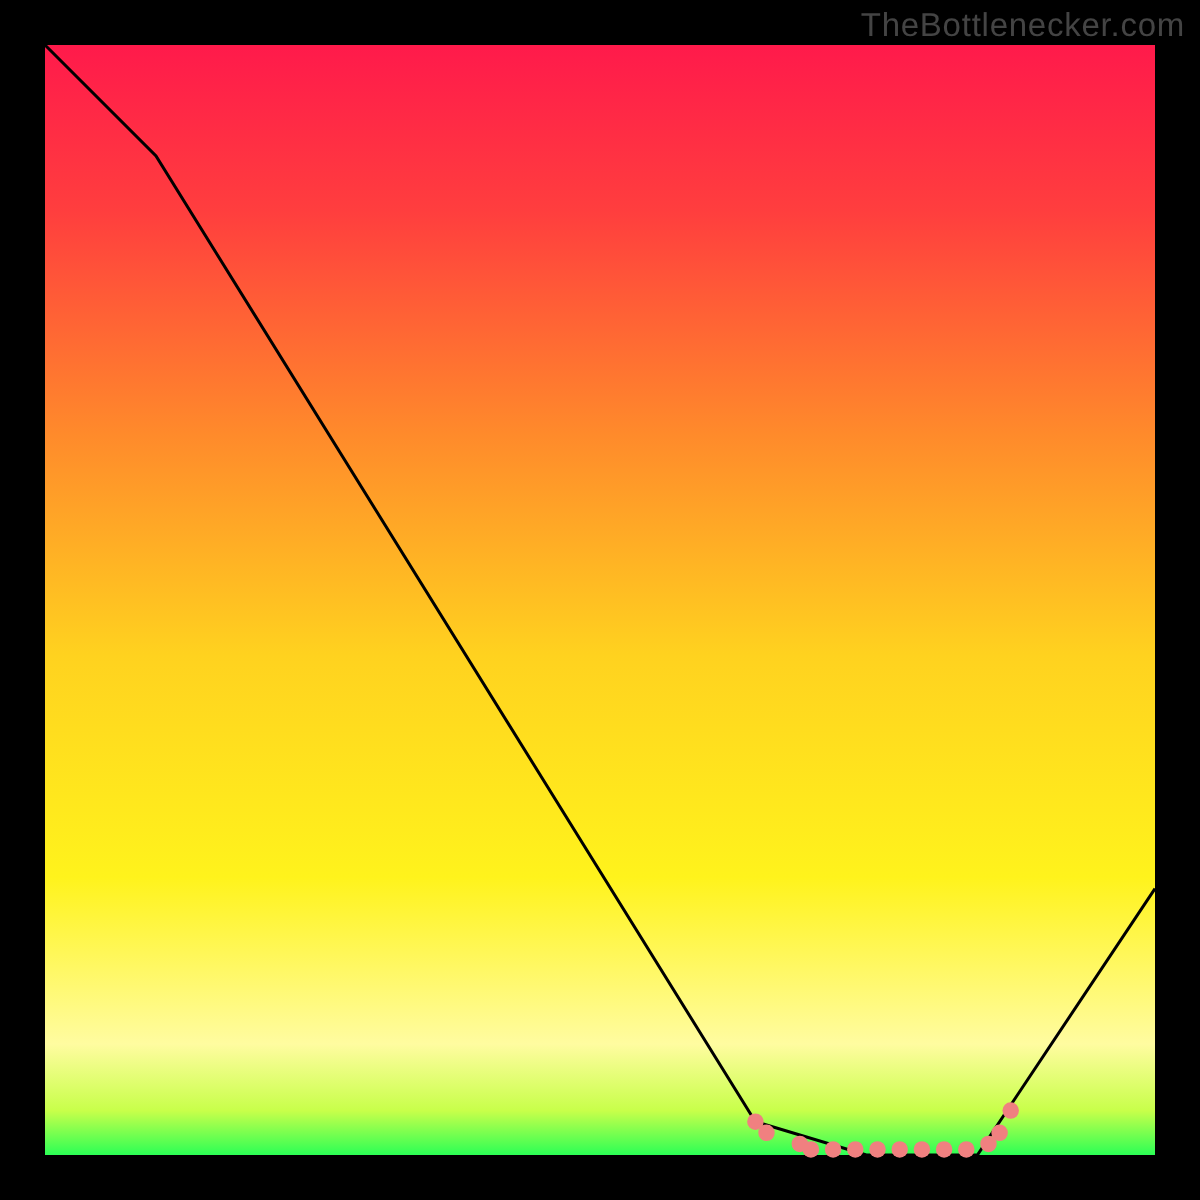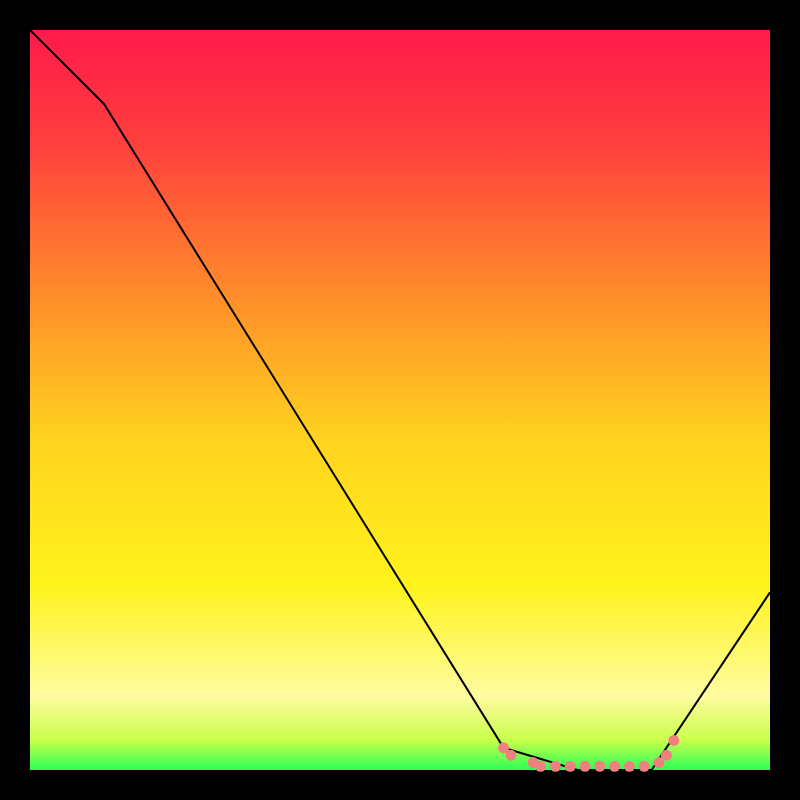--- a/index.html
+++ b/index.html
@@ -31,20 +31,21 @@
     left: 0;
     top: 0;
     width: 800px;
     height: 800px;
   }
 </style>
 </head>
 <body>
 
 <div class="chart-wrap">
+  <div class="watermark">TheBottlenecker.com</div>
   <svg class="chart" viewBox="0 0 800 800">
     <defs>
       <linearGradient id="bg-grad" x1="0" y1="0" x2="0" y2="1">
           <stop offset="0%" stop-color="#ff1a4b"></stop>
           <stop offset="15%" stop-color="#ff3e3e"></stop>
           <stop offset="35%" stop-color="#ff8a2b"></stop>
           <stop offset="55.00000000000001%" stop-color="#ffd21f"></stop>
           <stop offset="75%" stop-color="#fff31c"></stop>
           <stop offset="90%" stop-color="#fffca0"></stop>
           <stop offset="96%" stop-color="#c8ff4a"></stop>

